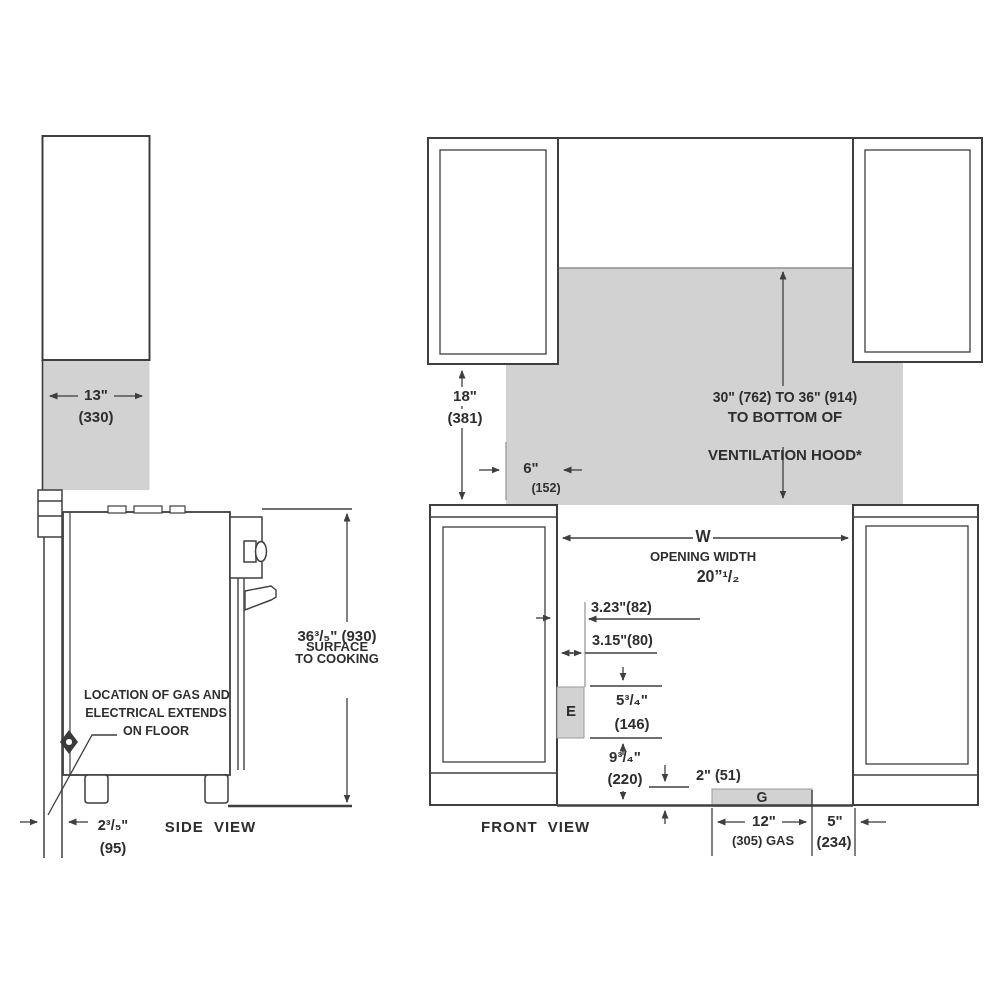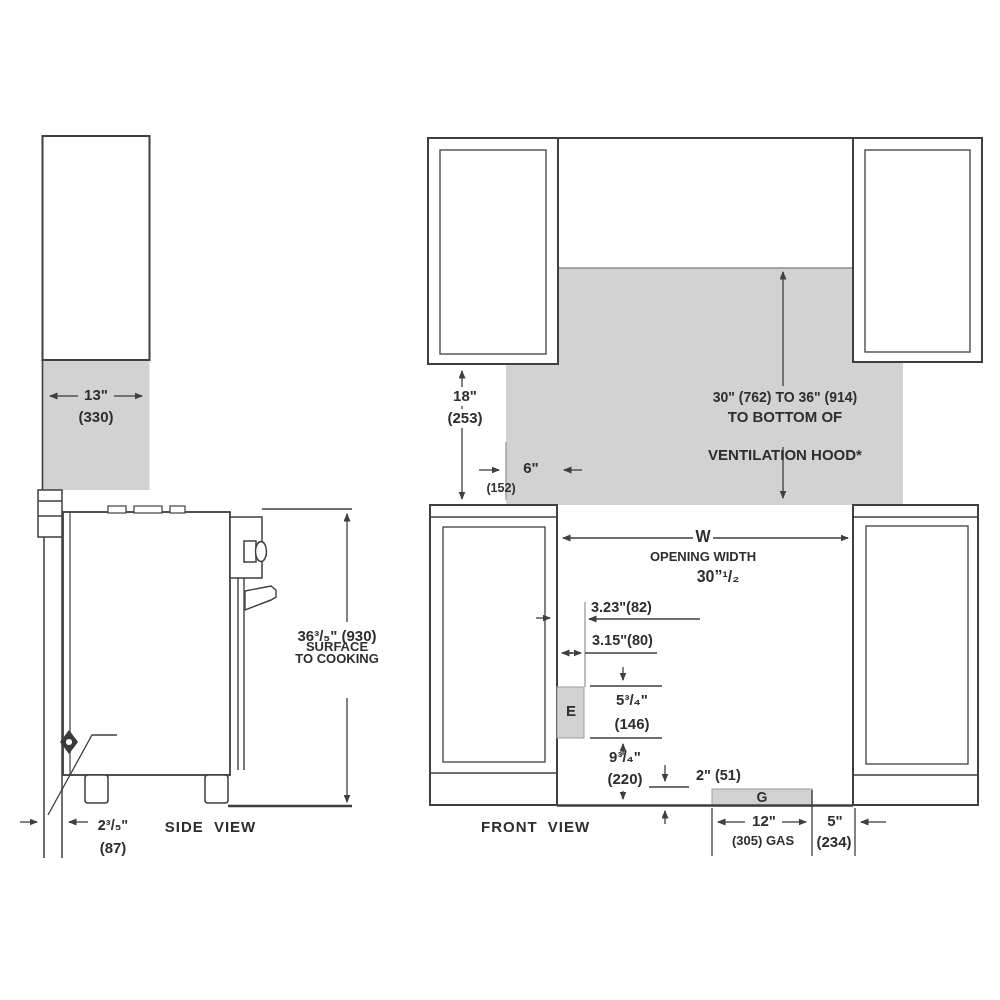--- a/index.html
+++ b/index.html
@@ -186,39 +186,44 @@
   </g>
 </svg>
 
 <div class="lbl fs15" style="left:60px;top:386px;width:72px;">13"</div>
 <div class="lbl fs13" style="left:60px;top:408px;width:72px;">(330)</div>
 
 <div class="lbl fs15" style="left:283px;top:627px;width:108px;">36³/₅" (930)</div>
 <div class="lbl fs135" style="left:283px;top:651px;width:108px;">TO COOKING</div>
 <div class="lbl fs135" style="left:283px;top:639px;width:108px;">SURFACE</div>
 
+<div class="lbl fs125 note" style="left:84px;top:686px;width:144px;">
+  <div>LOCATION OF GAS AND</div>
+  <div>ELECTRICAL EXTENDS</div>
+  <div>ON FLOOR</div>
+</div>
 
 <div class="lbl fs145" style="left:84px;top:816px;width:58px;">2³/₅"</div>
-<div class="lbl fs13" style="left:84px;top:839px;width:58px;">(87)</div>
+<div class="lbl fs13" style="left:84px;top:839px;width:58px;">(95)</div>
 
 <div class="lbl fs15 viewlabel" style="left:158px;top:818px;width:105px;">SIDE VIEW</div>
 
 <div class="lbl fs15 bgw" style="left:438px;top:387px;width:50px;">18"</div>
-<div class="lbl fs13 bgw" style="left:433px;top:409px;width:60px;">(253)</div>
+<div class="lbl fs13 bgw" style="left:433px;top:409px;width:60px;">(381)</div>
 
 <div class="lbl fs15" style="left:512px;top:459px;width:38px;">6"</div>
-<div class="lbl fs125" style="left:477px;top:481px;width:48px;">(152)</div>
+<div class="lbl fs125" style="left:522px;top:481px;width:48px;">(152)</div>
 
 <div class="lbl fs14" style="left:693px;top:389px;width:184px;">30" (762) TO 36" (914)</div>
 <div class="lbl fs13" style="left:713px;top:408px;width:144px;">TO BOTTOM OF</div>
 <div class="lbl fs13" style="left:698px;top:446px;width:174px;">VENTILATION HOOD*</div>
 
 <div class="lbl fs16" style="left:686px;top:527px;width:34px;">W</div>
 <div class="lbl fs135" style="left:632px;top:549px;width:142px;">OPENING WIDTH</div>
-<div class="lbl fs16" style="left:686px;top:567px;width:64px;">30”¹/₂</div>
+<div class="lbl fs16" style="left:686px;top:567px;width:64px;">20”¹/₂</div>
 
 <div class="lbl fs145 left" style="left:591px;top:598px;width:100px;">3.23"(82)</div>
 <div class="lbl fs145 left" style="left:592px;top:631px;width:100px;">3.15"(80)</div>
 
 <div class="lbl fs15" style="left:559px;top:702px;width:24px;">E</div>
 <div class="lbl fs15" style="left:603px;top:691px;width:58px;">5³/₄"</div>
 <div class="lbl fs13" style="left:603px;top:715px;width:58px;">(146)</div>
 
 <div class="lbl fs15" style="left:597px;top:748px;width:56px;">9³/₄"</div>
 <div class="lbl fs13" style="left:597px;top:770px;width:56px;">(220)</div>

